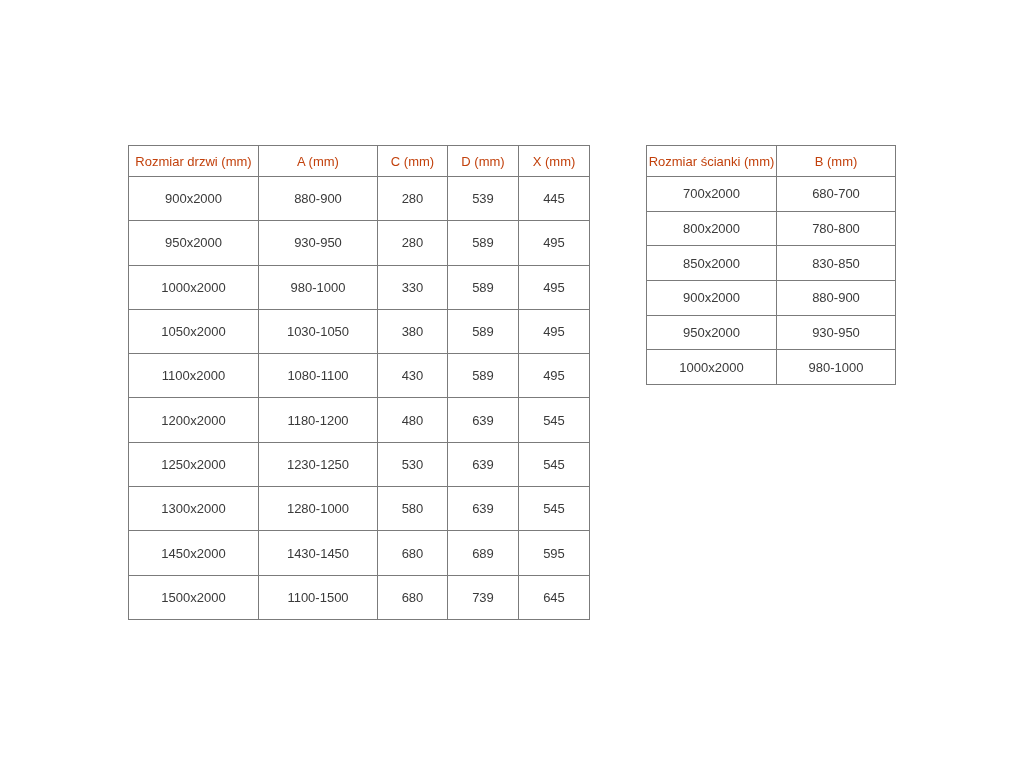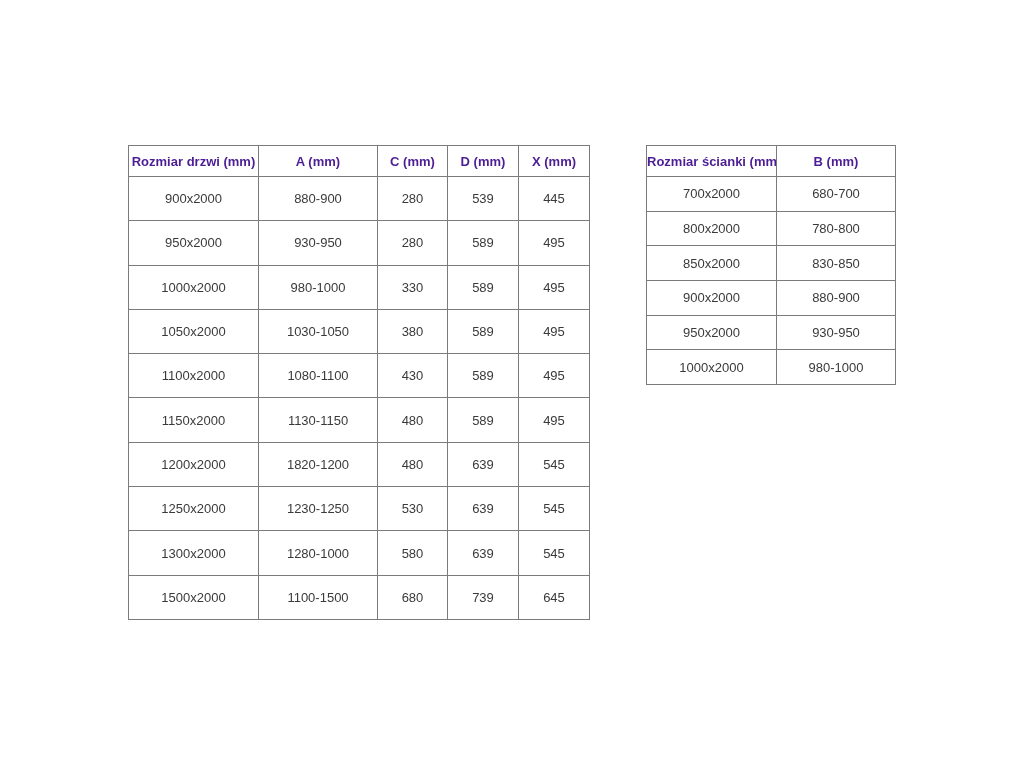--- a/index.html
+++ b/index.html
@@ -29,22 +29,22 @@
     border: 1px solid #7b7b7b;
     text-align: center;
     vertical-align: middle;
     padding: 0;
     font-size: 13px;
     color: #3a3a3a;
     white-space: nowrap;
     overflow: hidden;
   }
   table.spec th {
-    font-weight: bold;
-    color: #4c1d95;
+    font-weight: normal;
+    color: #c2410c;
     height: 30px;
   }
   table.doors {
     left: 128px;
     top: 145px;
     width: 461px;
     height: 475px;
   }
   table.walls {
     left: 646px;
@@ -108,46 +108,46 @@
           <td>495</td>
         </tr>
         <tr>
           <td>1100x2000</td>
           <td>1080-1100</td>
           <td>430</td>
           <td>589</td>
           <td>495</td>
         </tr>
         <tr>
-          <td>1150x2000</td>
-          <td>1130-1150</td>
-          <td>480</td>
-          <td>589</td>
-          <td>495</td>
-        </tr>
-        <tr>
           <td>1200x2000</td>
-          <td>1820-1200</td>
+          <td>1180-1200</td>
           <td>480</td>
           <td>639</td>
           <td>545</td>
         </tr>
         <tr>
           <td>1250x2000</td>
           <td>1230-1250</td>
           <td>530</td>
           <td>639</td>
           <td>545</td>
         </tr>
         <tr>
           <td>1300x2000</td>
           <td>1280-1000</td>
           <td>580</td>
           <td>639</td>
           <td>545</td>
+        </tr>
+        <tr>
+          <td>1450x2000</td>
+          <td>1430-1450</td>
+          <td>680</td>
+          <td>689</td>
+          <td>595</td>
         </tr>
         <tr>
           <td>1500x2000</td>
           <td>1100-1500</td>
           <td>680</td>
           <td>739</td>
           <td>645</td>
         </tr>
       </tbody>
   </table>

